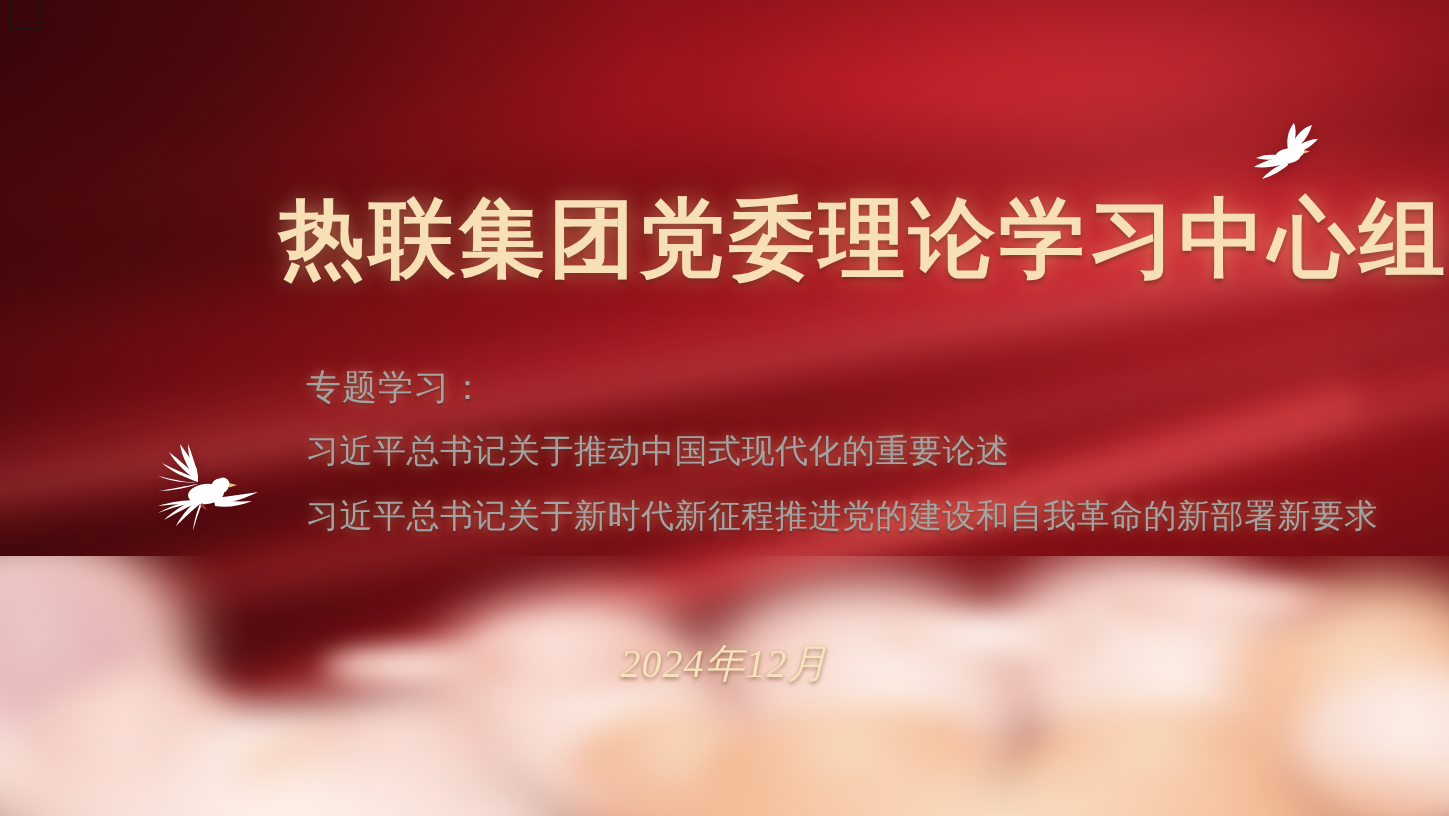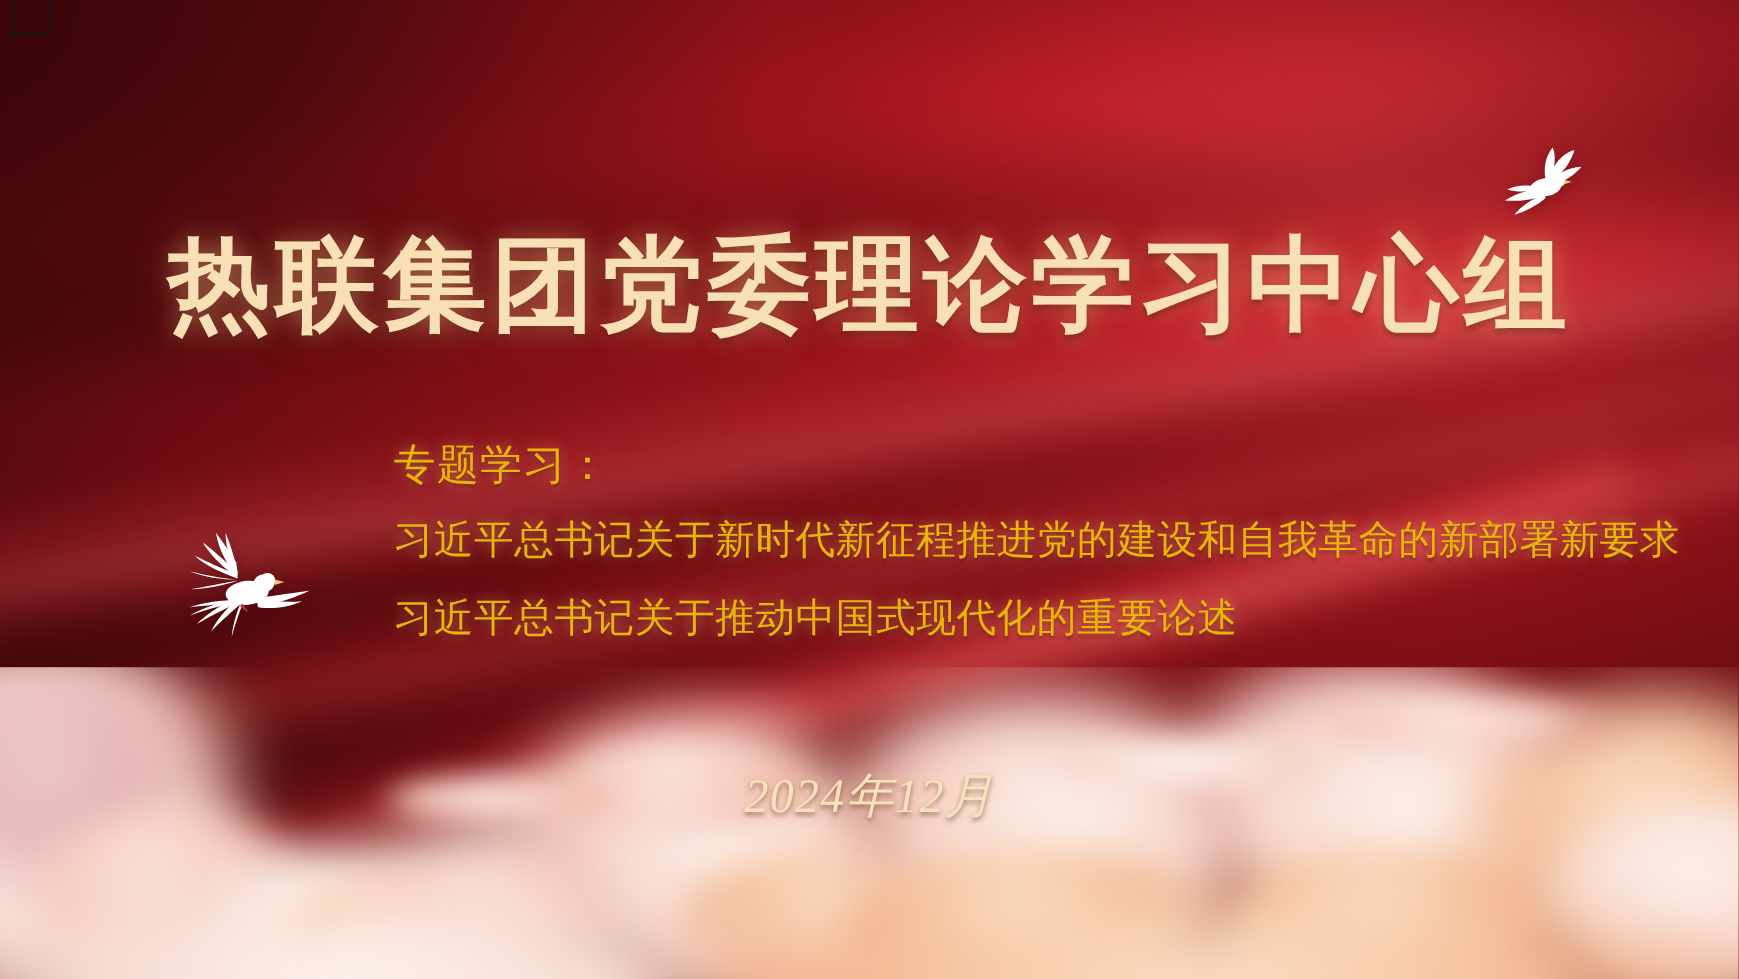--- a/index.html
+++ b/index.html
@@ -179,40 +179,39 @@
   
   .dove { position: absolute; }
   .dove svg { display: block; filter: drop-shadow(0 2px 6px rgba(60,4,8,0.40)); }
 
   
   .main-title {
     position: absolute;
     left: 0;
     right: 0;
     top: 192px;
-    text-align: center;
+    text-align: right;
     font-family: "DejaVu Sans", "Liberation Sans", sans-serif;
     font-weight: bold;
     font-size: 86px;
     line-height: 1.08;
     letter-spacing: 4px;
     color: #f7e0b6;
     white-space: nowrap;
     text-shadow:
       0 0 18px rgba(255,214,150,0.38),
       0 0 44px rgba(255,186,120,0.22),
       0 3px 5px rgba(74,6,10,0.55);
   }
 
   .subtitle-block {
     position: absolute;
     left: 306px;
     top: 370px;
-    color: #eab308;
-    margin-left: 22px;
+    color: #a3a3a3;
   }
   .sub-label {
     font-size: 35px;
     line-height: 1.0;
     letter-spacing: 1px;
     margin-bottom: 30px;
     text-shadow:
       0 0 10px rgba(255,214,150,0.40),
       0 0 26px rgba(255,180,120,0.20),
       0 2px 3px rgba(70,6,10,0.50);
@@ -372,22 +371,22 @@
 
         <path d="M66 67 C68 70 70 72 71 74 C68 73 66 71 64 69 Z" fill="#b7313a"></path>
       </g>
     </svg>
   </div>
 
   <div class="main-title">热联集团党委理论学习中心组</div>
 
   <div class="subtitle-block">
     <div class="sub-label">专题学习：</div>
+    <div class="sub-line">习近平总书记关于推动中国式现代化的重要论述</div>
     <div class="sub-line">习近平总书记关于新时代新征程推进党的建设和自我革命的新部署新要求</div>
-    <div class="sub-line">习近平总书记关于推动中国式现代化的重要论述</div>
   </div>
 
   <div class="date-line">
     <span class="inner">2024年12月</span>
   </div>
 
   <div class="page-marker">
     <span class="num">20</span>
   </div>
 

